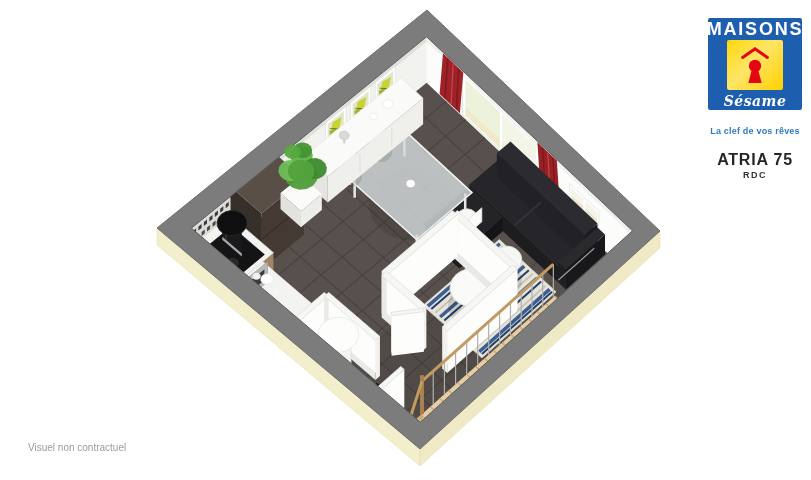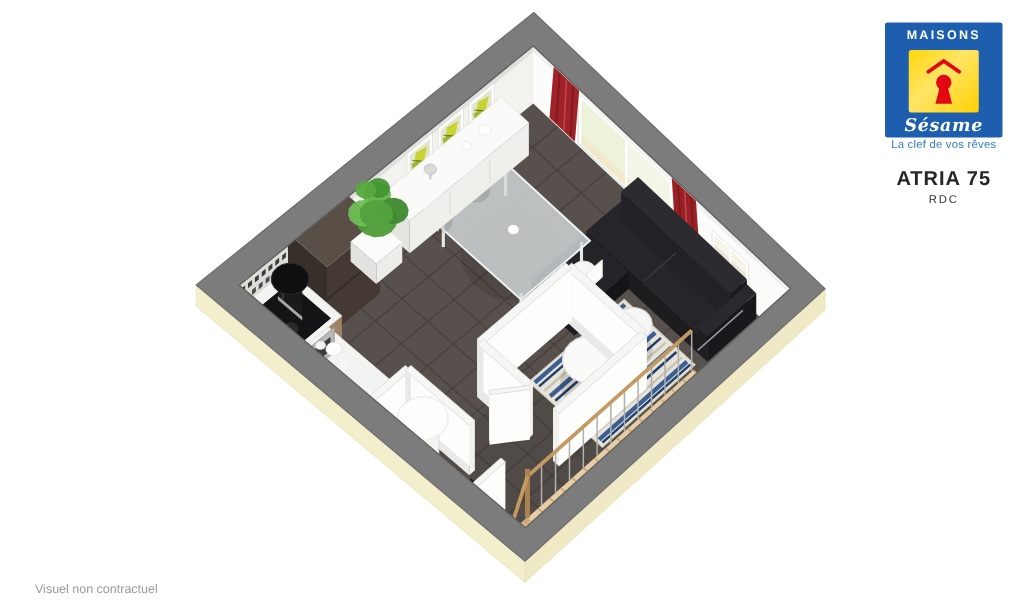--- a/index.html
+++ b/index.html
@@ -2,29 +2,29 @@
 <html><head>
 <meta charset="utf-8">
 <style>
   html,body{margin:0;padding:0;background:#ffffff;}
   body{font-family:"Liberation Sans", sans-serif;}
   .stage{position:relative;width:811px;height:480px;background:#ffffff;overflow:hidden;}
   .scene-svg{position:absolute;left:0;top:0;}
   .logo-block{position:absolute;left:700px;top:18px;width:110px;text-align:center;}
   .logo-box{width:94px;height:92px;margin:0 auto;background:#1d5fae;border-radius:2px;
     display:flex;flex-direction:column;align-items:center;justify-content:center;box-sizing:border-box;padding-top:2px;}
-  .logo-word{color:#ffffff;font-size:10px;font-weight:bold;letter-spacing:1.8px;line-height:16px;}
+  .logo-word{color:#ffffff;font-size:18px;font-weight:bold;letter-spacing:1.8px;line-height:16px;}
   .logo-key{width:56px;height:50px;background:linear-gradient(135deg,#ffd608 0%,#ffe566 45%,#ffd000 100%);
     margin:3px auto 2px;border-radius:2px;display:flex;align-items:center;justify-content:center;}
   .logo-script{color:#ffffff;font-family:"DejaVu Serif", serif;font-style:italic;font-weight:bold;
     font-size:14px;line-height:18px;letter-spacing:.5px;}
-  .logo-tagline{color:#2f7bc0;font-size:9px;font-weight:normal;letter-spacing:.2px;margin-top:0;}
+  .logo-tagline{color:#2f7bc0;font-size:9px;font-weight:bold;letter-spacing:.2px;margin-top:16px;}
   .plan-title{color:#262626;font-size:16px;font-weight:bold;letter-spacing:.8px;margin-top:15px;}
-  .plan-level{color:#333333;font-size:9px;font-weight:normal;letter-spacing:1.5px;margin-top:1px;}
-  .disclaimer{position:absolute;left:28px;top:442px;font-size:10px;color:#9b9b9b;margin-top:24px;}
+  .plan-level{color:#333333;font-size:9px;font-weight:bold;letter-spacing:1.5px;margin-top:1px;}
+  .disclaimer{position:absolute;left:28px;top:442px;font-size:10px;color:#9b9b9b;}
 </style>
 </head>
 <body>
 
 <div class="stage">
 
   <svg class="scene-svg" id="scene" width="811" height="480" viewBox="0 0 811 480">
       <g>
         <polygon points="426.6,36.8 632.5,230.8 632.5,276.8 426.6,82.8" fill="#fcfcfa"></polygon>
         <polygon points="426.6,36.8 191.4,228.2 191.4,274.2 426.6,82.8" fill="#f2f2ee"></polygon>

